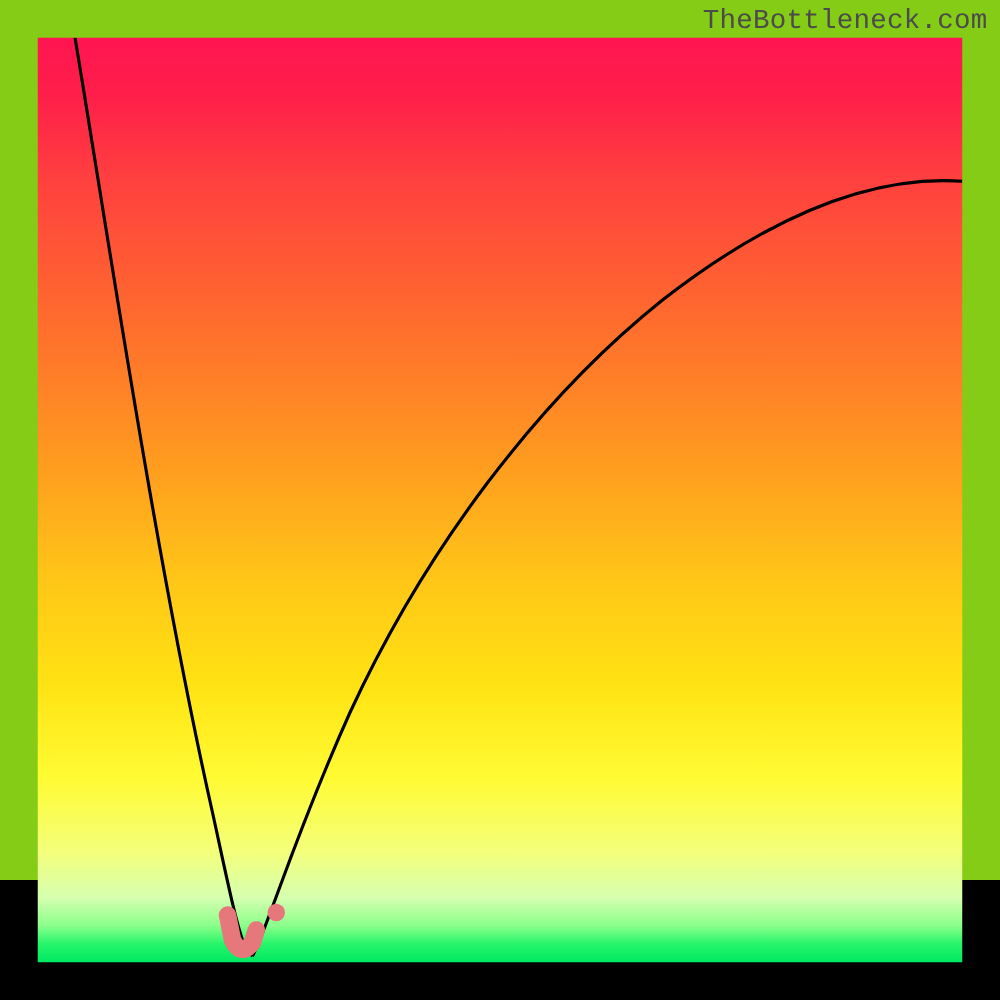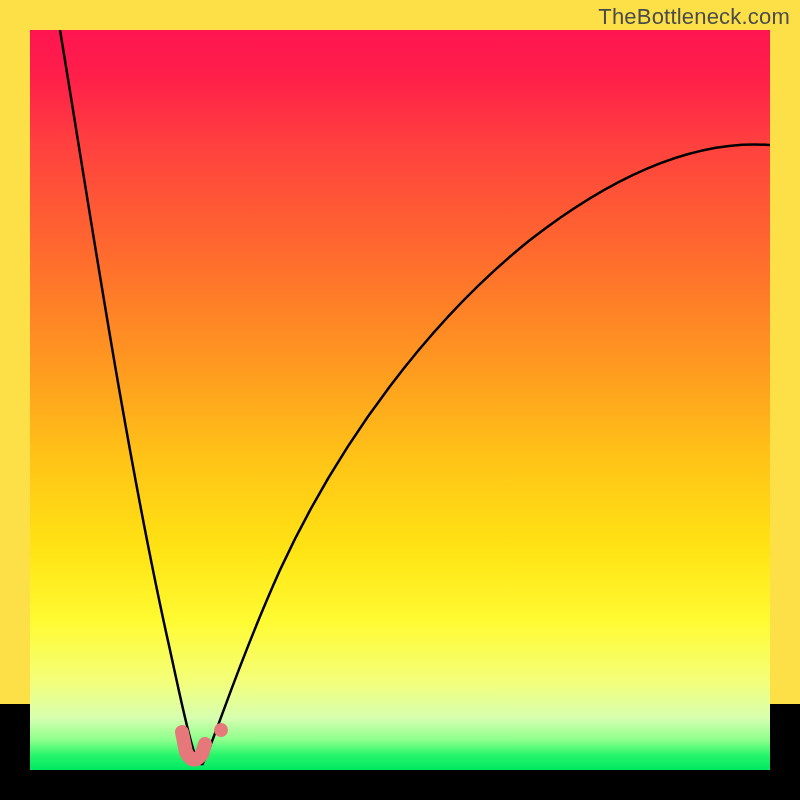--- a/index.html
+++ b/index.html
@@ -9,21 +9,22 @@
     height: 800px;
     overflow: hidden;
     background: #000;
     font-family: Arial, Helvetica, sans-serif;
   }
   .frame {
     position: absolute;
     top: 0; left: 0;
     width: 800px;
     height: 704px;
-    background: #fde047;
+    background: #84cc16;
+    font-family: Liberation Mono, monospace;
   }
   .plot-area {
     position: absolute;
     top: 30px;
     left: 30px;
     width: 740px;
     height: 740px;
     overflow: hidden;
   }
   .gradient-bg {

